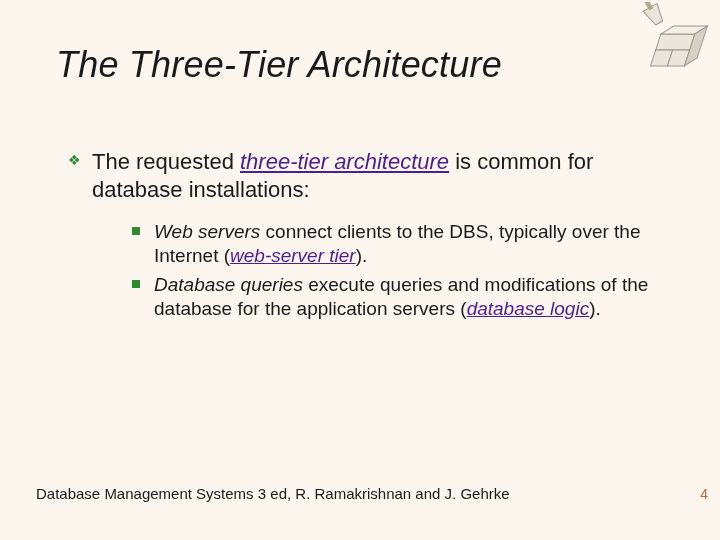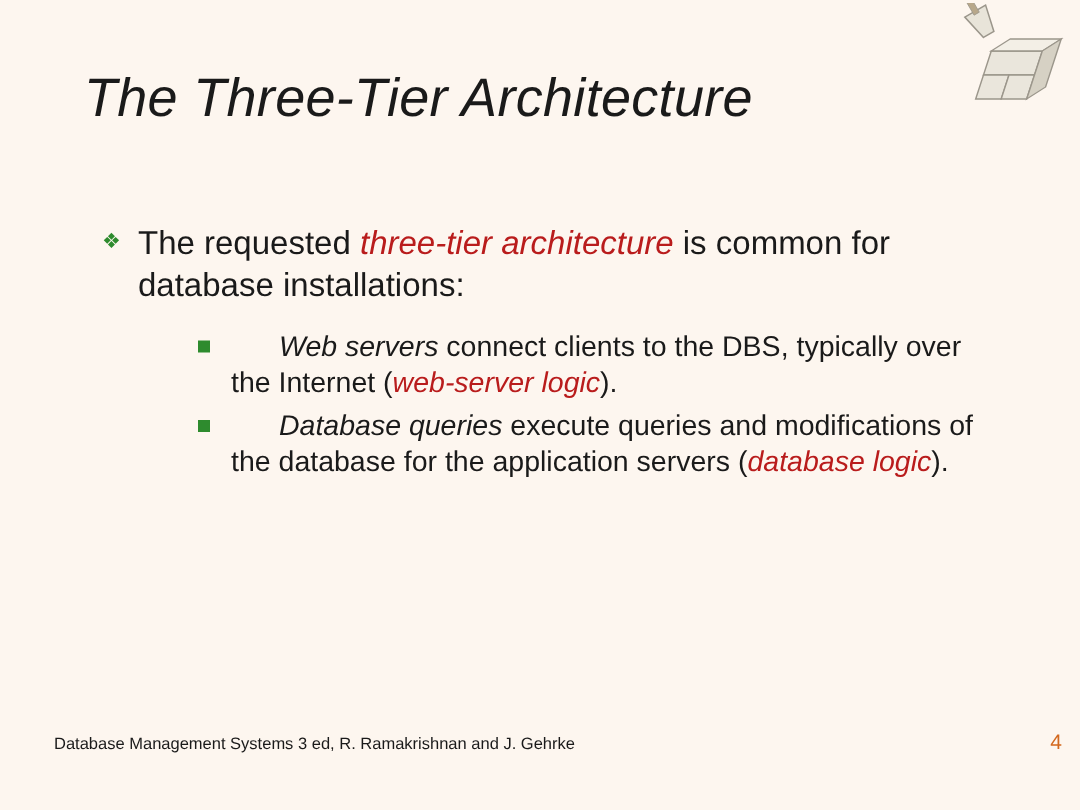--- a/index.html
+++ b/index.html
@@ -71,32 +71,32 @@
     top: 7px;
     width: 8px;
     height: 8px;
     background: #2e8b2e;
   }
   .footer {
     position: absolute;
     left: 36px;
     bottom: 14px;
     width: 648px;
-    font-size: 11px;
+    font-size: 15px;
     color: #1a1a1a;
   }
   .page-num {
     position: absolute;
     right: 12px;
     bottom: 14px;
     font-size: 14px;
     color: #d3691f;
   }
-  .em-olive { font-style: italic; color: #b91c1c; }
-  .em-plain { font-style: italic; margin-left: 32px; }
+  .em-olive { font-style: italic; color: #4c1d95; text-decoration: underline; }
+  .em-plain { font-style: italic; }
 </style>
 </head>
 <body>
 
 <div class="slide">
 
   <svg class="corner-art" viewBox="0 0 90 70">
     <g transform="translate(30,10)">
       <g transform="skewX(-18)">
         <rect x="14" y="22" width="34" height="16" fill="#eae6dc" stroke="#9b968b" stroke-width="1"></rect>
@@ -116,21 +116,21 @@
 
   <div class="intro">
     <span class="bullet-dia">❖</span>
     <span>The requested </span><span class="em-olive">three-tier architecture</span><span> is common for database installations:</span>
   </div>
 
   <div class="sub-list">
 
     <div class="sub-item">
       <span class="sq"></span>
-      <span class="em-plain">Web servers</span><span> connect clients to the DBS, typically over the Internet (</span><span class="em-olive">web-server logic</span><span>).</span>
+      <span class="em-plain">Web servers</span><span> connect clients to the DBS, typically over the Internet (</span><span class="em-olive">web-server tier</span><span>).</span>
     </div>
 
 
     <div class="sub-item">
       <span class="sq"></span>
       <span class="em-plain">Database queries</span><span> execute queries and modifications of the database for the application servers (</span><span class="em-olive">database logic</span><span>).</span>
     </div>
 
   </div>
 

